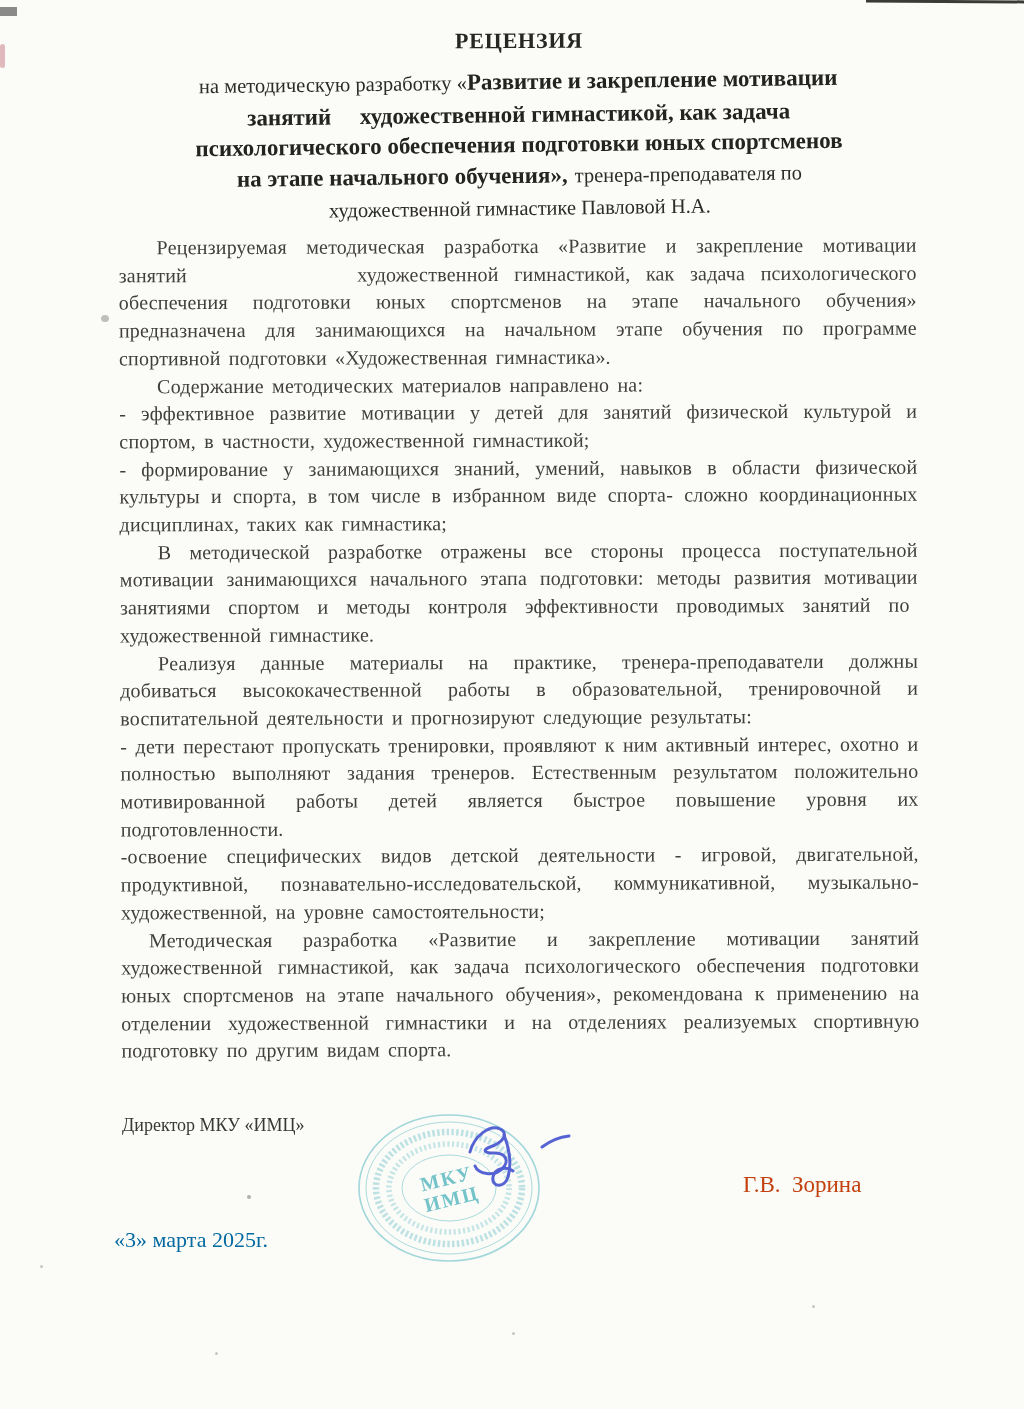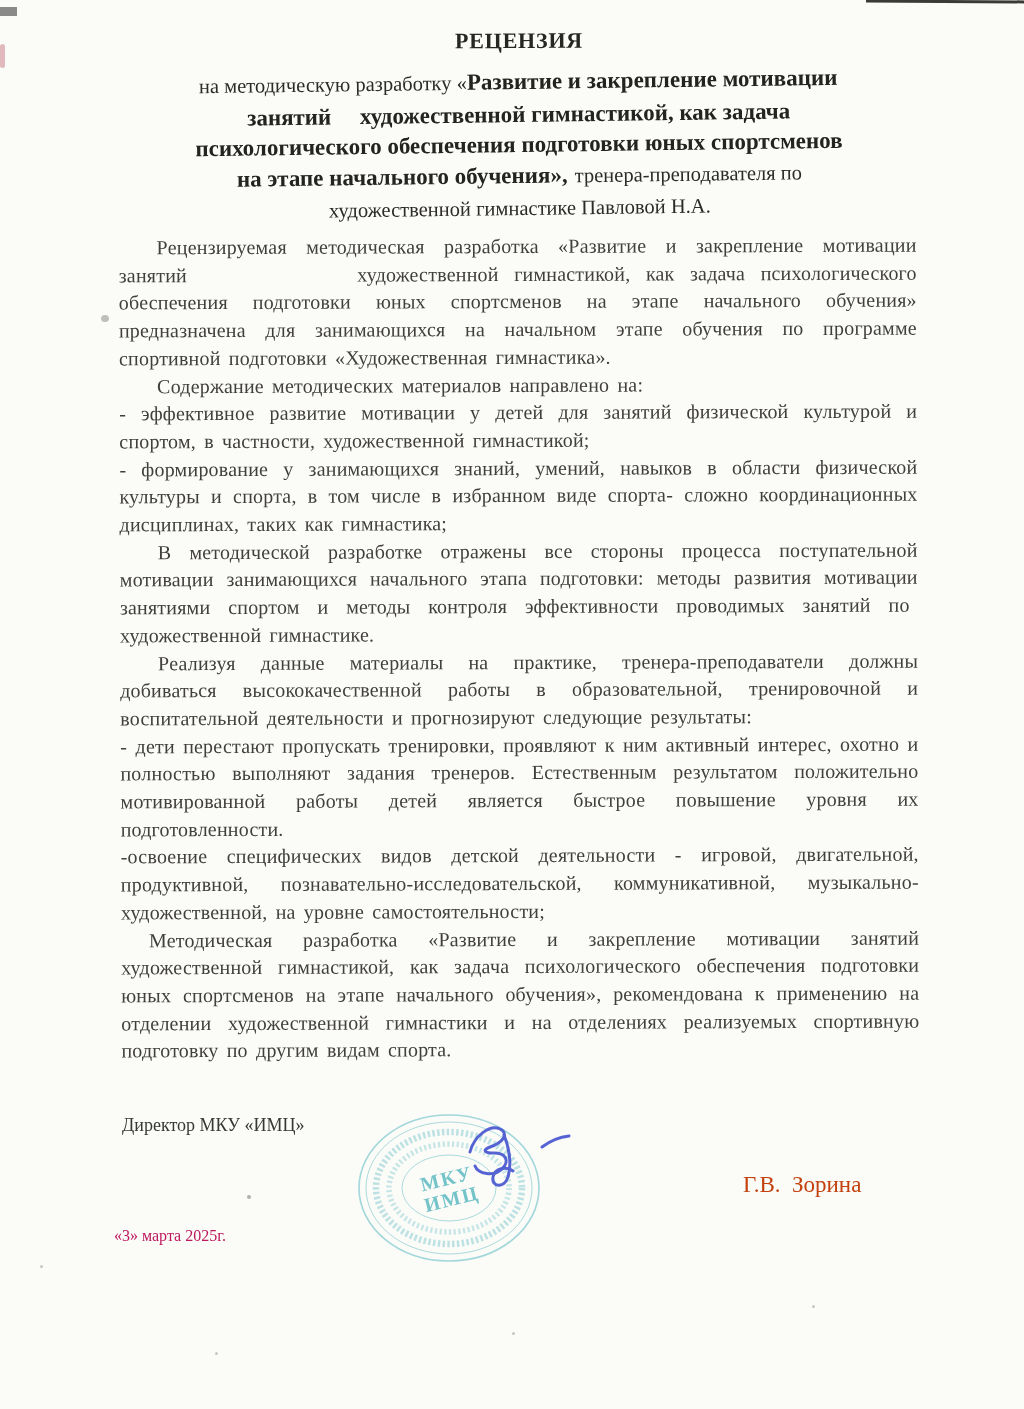--- a/index.html
+++ b/index.html
@@ -34,21 +34,21 @@
   .bodytext{
     margin-top:9px;font-size:20px;line-height:27.7px;text-align:justify;
     word-spacing:3px;letter-spacing:.2px;transform:rotate(-.2deg);color:#403f3b;
   }
   .bodytext p{margin:0;}
   .bodytext p.ind{text-indent:38px;}
   .bodytext p.ind-sm{text-indent:28px;}
   
   .sig-role{position:absolute;left:122px;top:1115px;font-size:18px;color:#38373?;color:#383733;}
   .sig-name{position:absolute;left:743px;top:1160px;font-size:23px;color:#c2410c;margin-top:12px;}
-  .sig-date{position:absolute;left:114px;top:1227px;font-size:16px;color:#be185d;}
+  .sig-date{position:absolute;left:114px;top:1227px;font-size:22px;color:#0369a1;}
   .stamp{position:absolute;left:356px;top:1112px;filter:blur(.4px);}
   .inksig{position:absolute;left:430px;top:1108px;}
 </style>
 </head>
 <body>
 
 <div class="page">
 
   <div class="artifact a-topright"></div>
   <div class="artifact a-topleft"></div>

